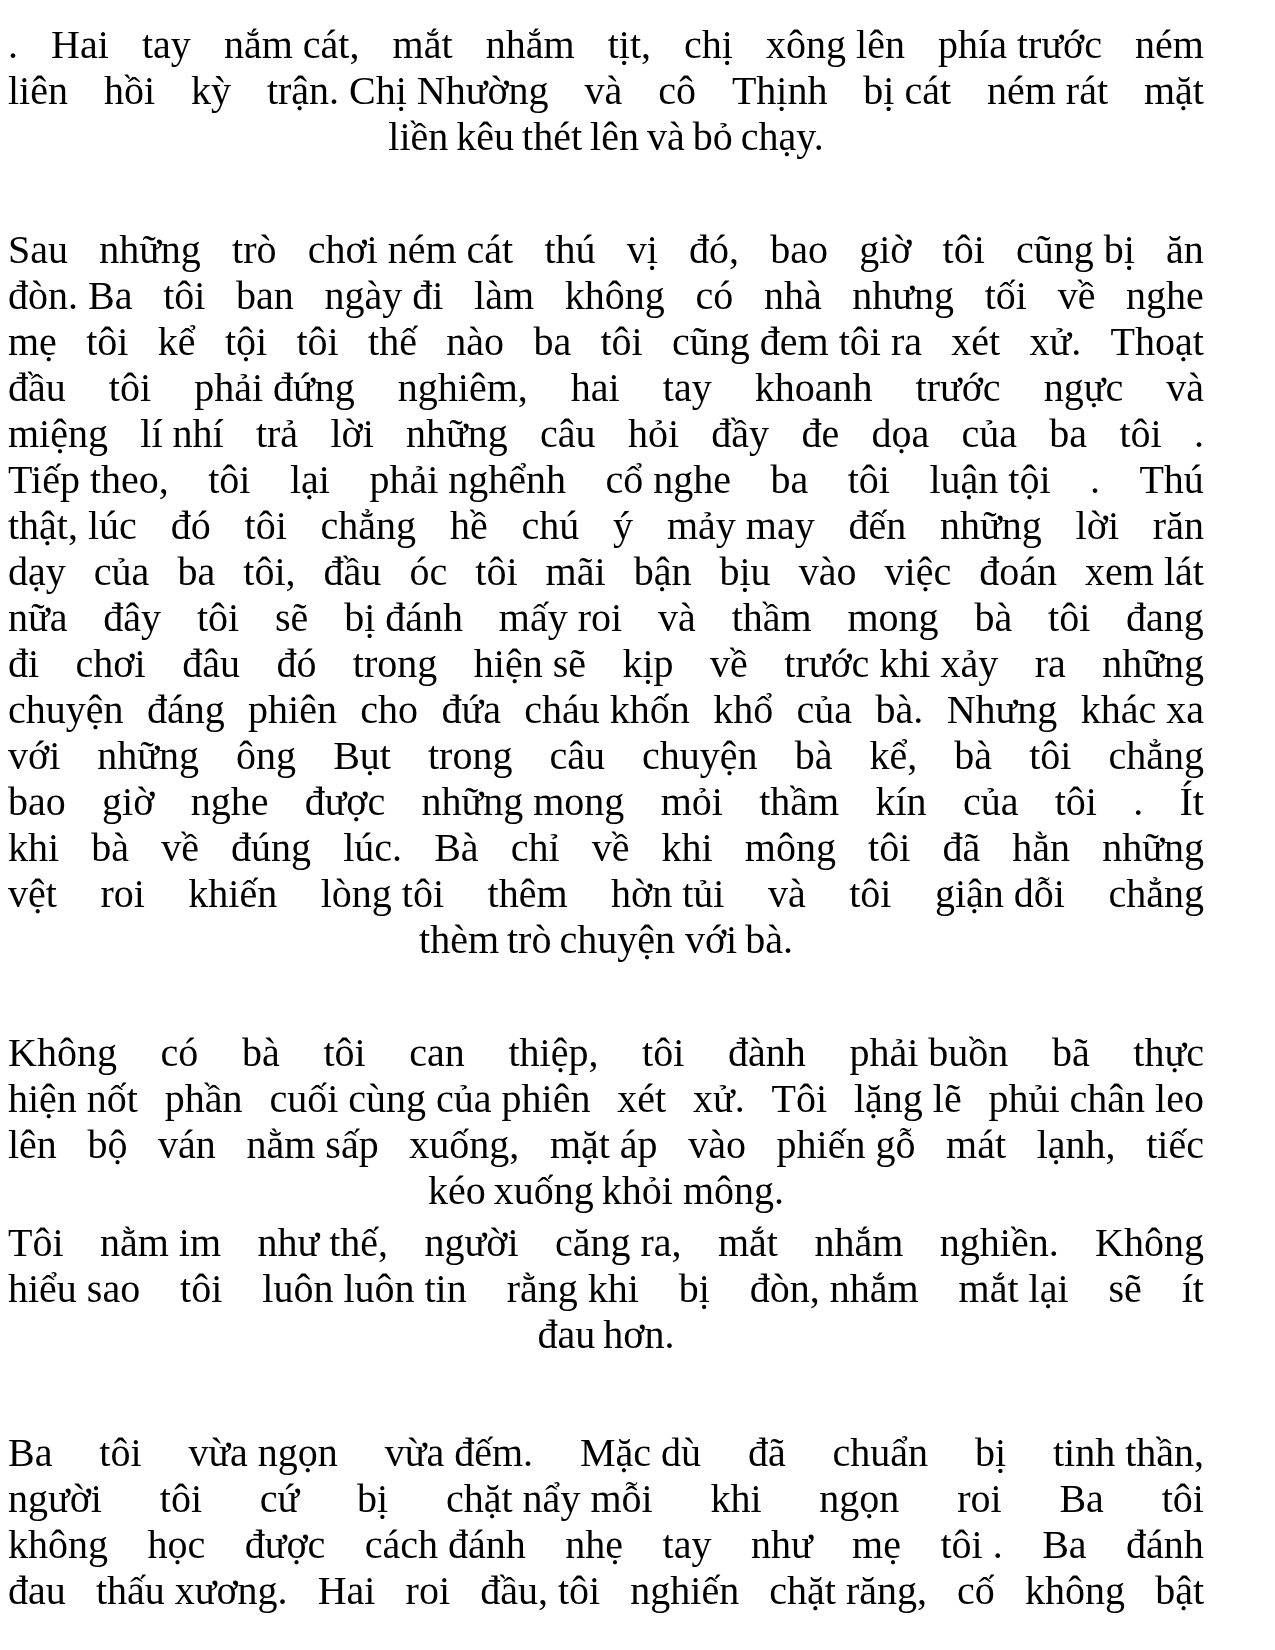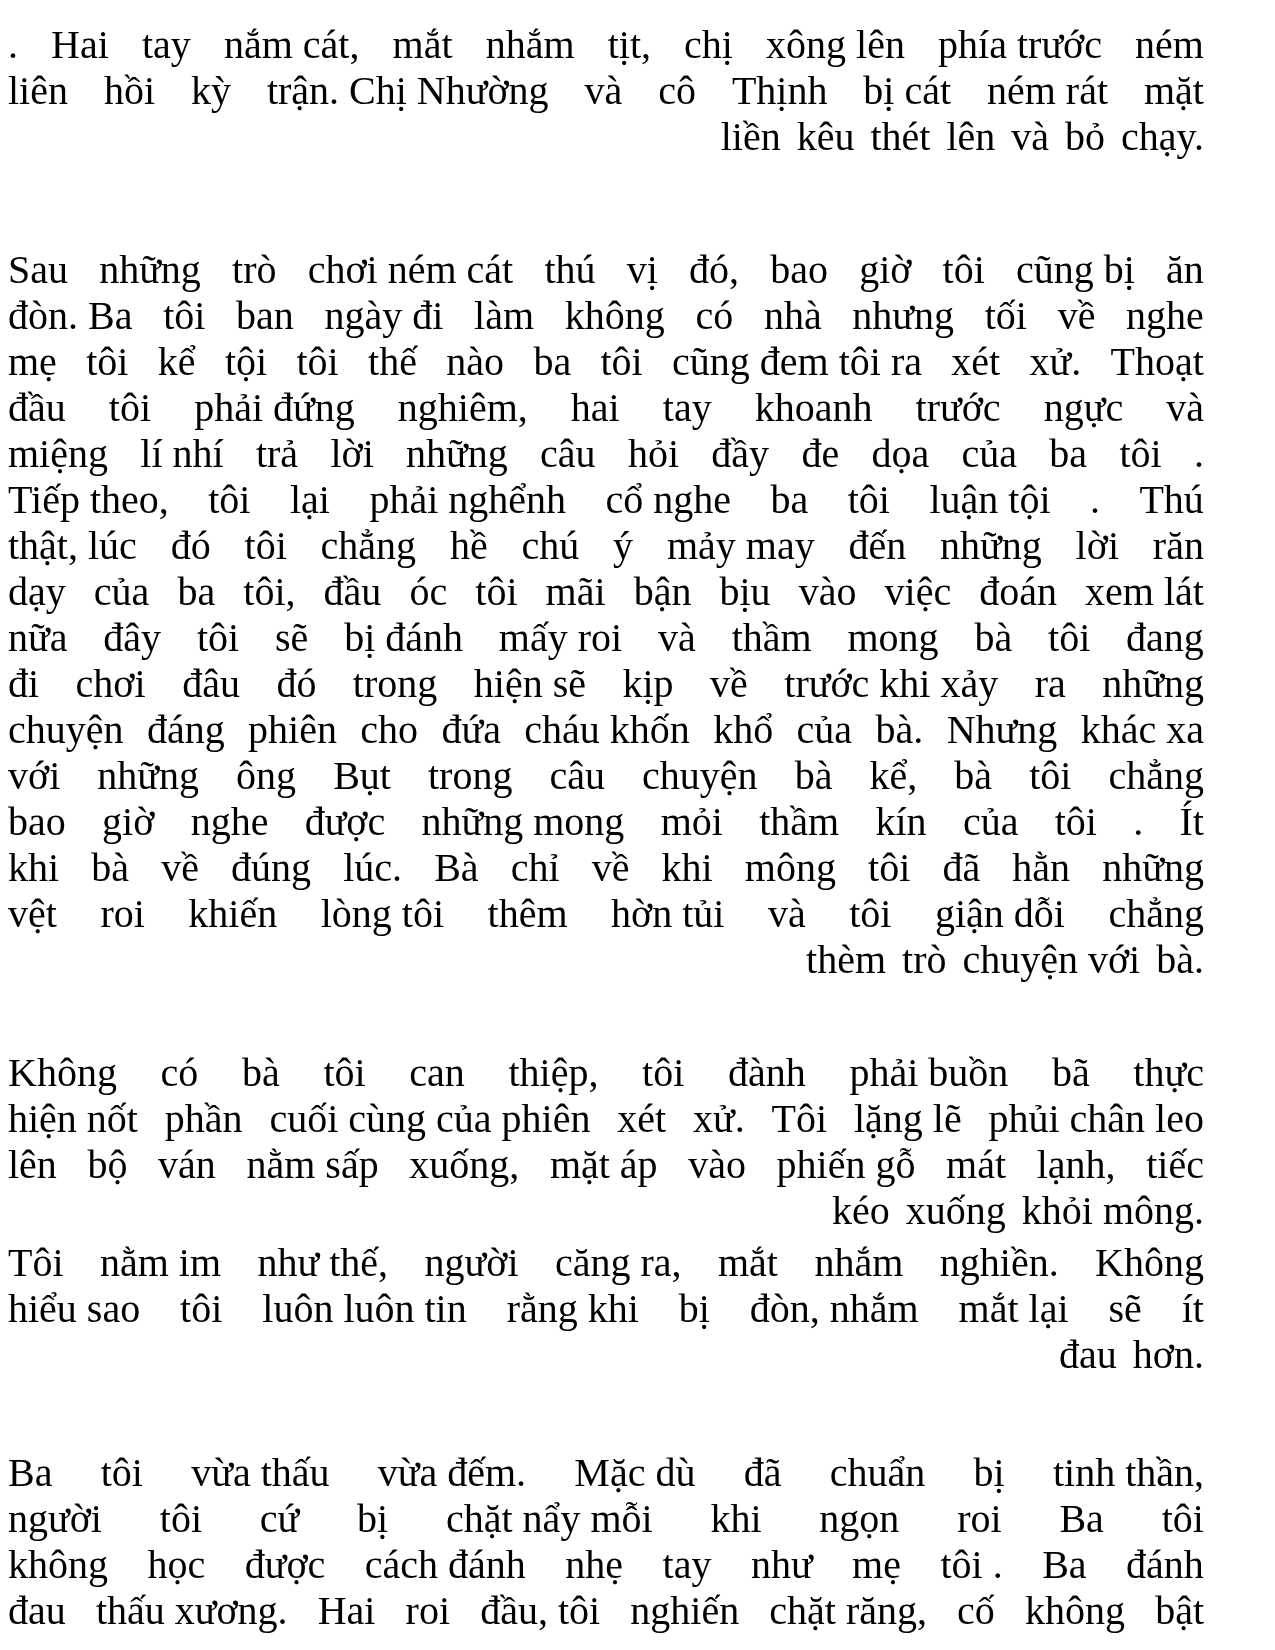--- a/index.html
+++ b/index.html
@@ -23,22 +23,22 @@
   .para { width: 100%; }
   .line {
     display: flex;
     justify-content: space-between;
     align-items: baseline;
     height: 46px;
     font-size: 40px;
     line-height: 46px;
   }
   .line.last {
-    justify-content: flex-end;
-    gap: 16px;
+    justify-content: center;
+    gap: 8px;
   }
   .word { white-space: pre; flex-shrink: 0; }
 </style>
 </head>
 <body>
 
 <div class="page">
   <div class="text-block" id="text-block">
       <div class="para" style="margin-top: 22px;">
         <div class="line">
@@ -69,21 +69,21 @@
         <div class="line last">
           <span class="word">liền</span>
           <span class="word">kêu</span>
           <span class="word">thét</span>
           <span class="word">lên</span>
           <span class="word">và</span>
           <span class="word">bỏ</span>
           <span class="word">chạy.</span>
         </div>
       </div>
-      <div class="para" style="margin-top: 87px;">
+      <div class="para" style="margin-top: 67px;">
         <div class="line">
           <span class="word">Sau</span>
           <span class="word">những</span>
           <span class="word">trò</span>
           <span class="word">chơi ném cát</span>
           <span class="word">thú</span>
           <span class="word">vị</span>
           <span class="word">đó,</span>
           <span class="word">bao</span>
           <span class="word">giờ</span>
@@ -361,21 +361,21 @@
         </div>
         <div class="line last">
           <span class="word">đau</span>
           <span class="word">hơn.</span>
         </div>
       </div>
       <div class="para" style="margin-top: 72px;">
         <div class="line">
           <span class="word">Ba</span>
           <span class="word">tôi</span>
-          <span class="word">vừa thấu</span>
+          <span class="word">vừa ngọn</span>
           <span class="word">vừa đếm.</span>
           <span class="word">Mặc dù</span>
           <span class="word">đã</span>
           <span class="word">chuẩn</span>
           <span class="word">bị</span>
           <span class="word">tinh thần,</span>
         </div>
         <div class="line">
           <span class="word">người</span>
           <span class="word">tôi</span>

